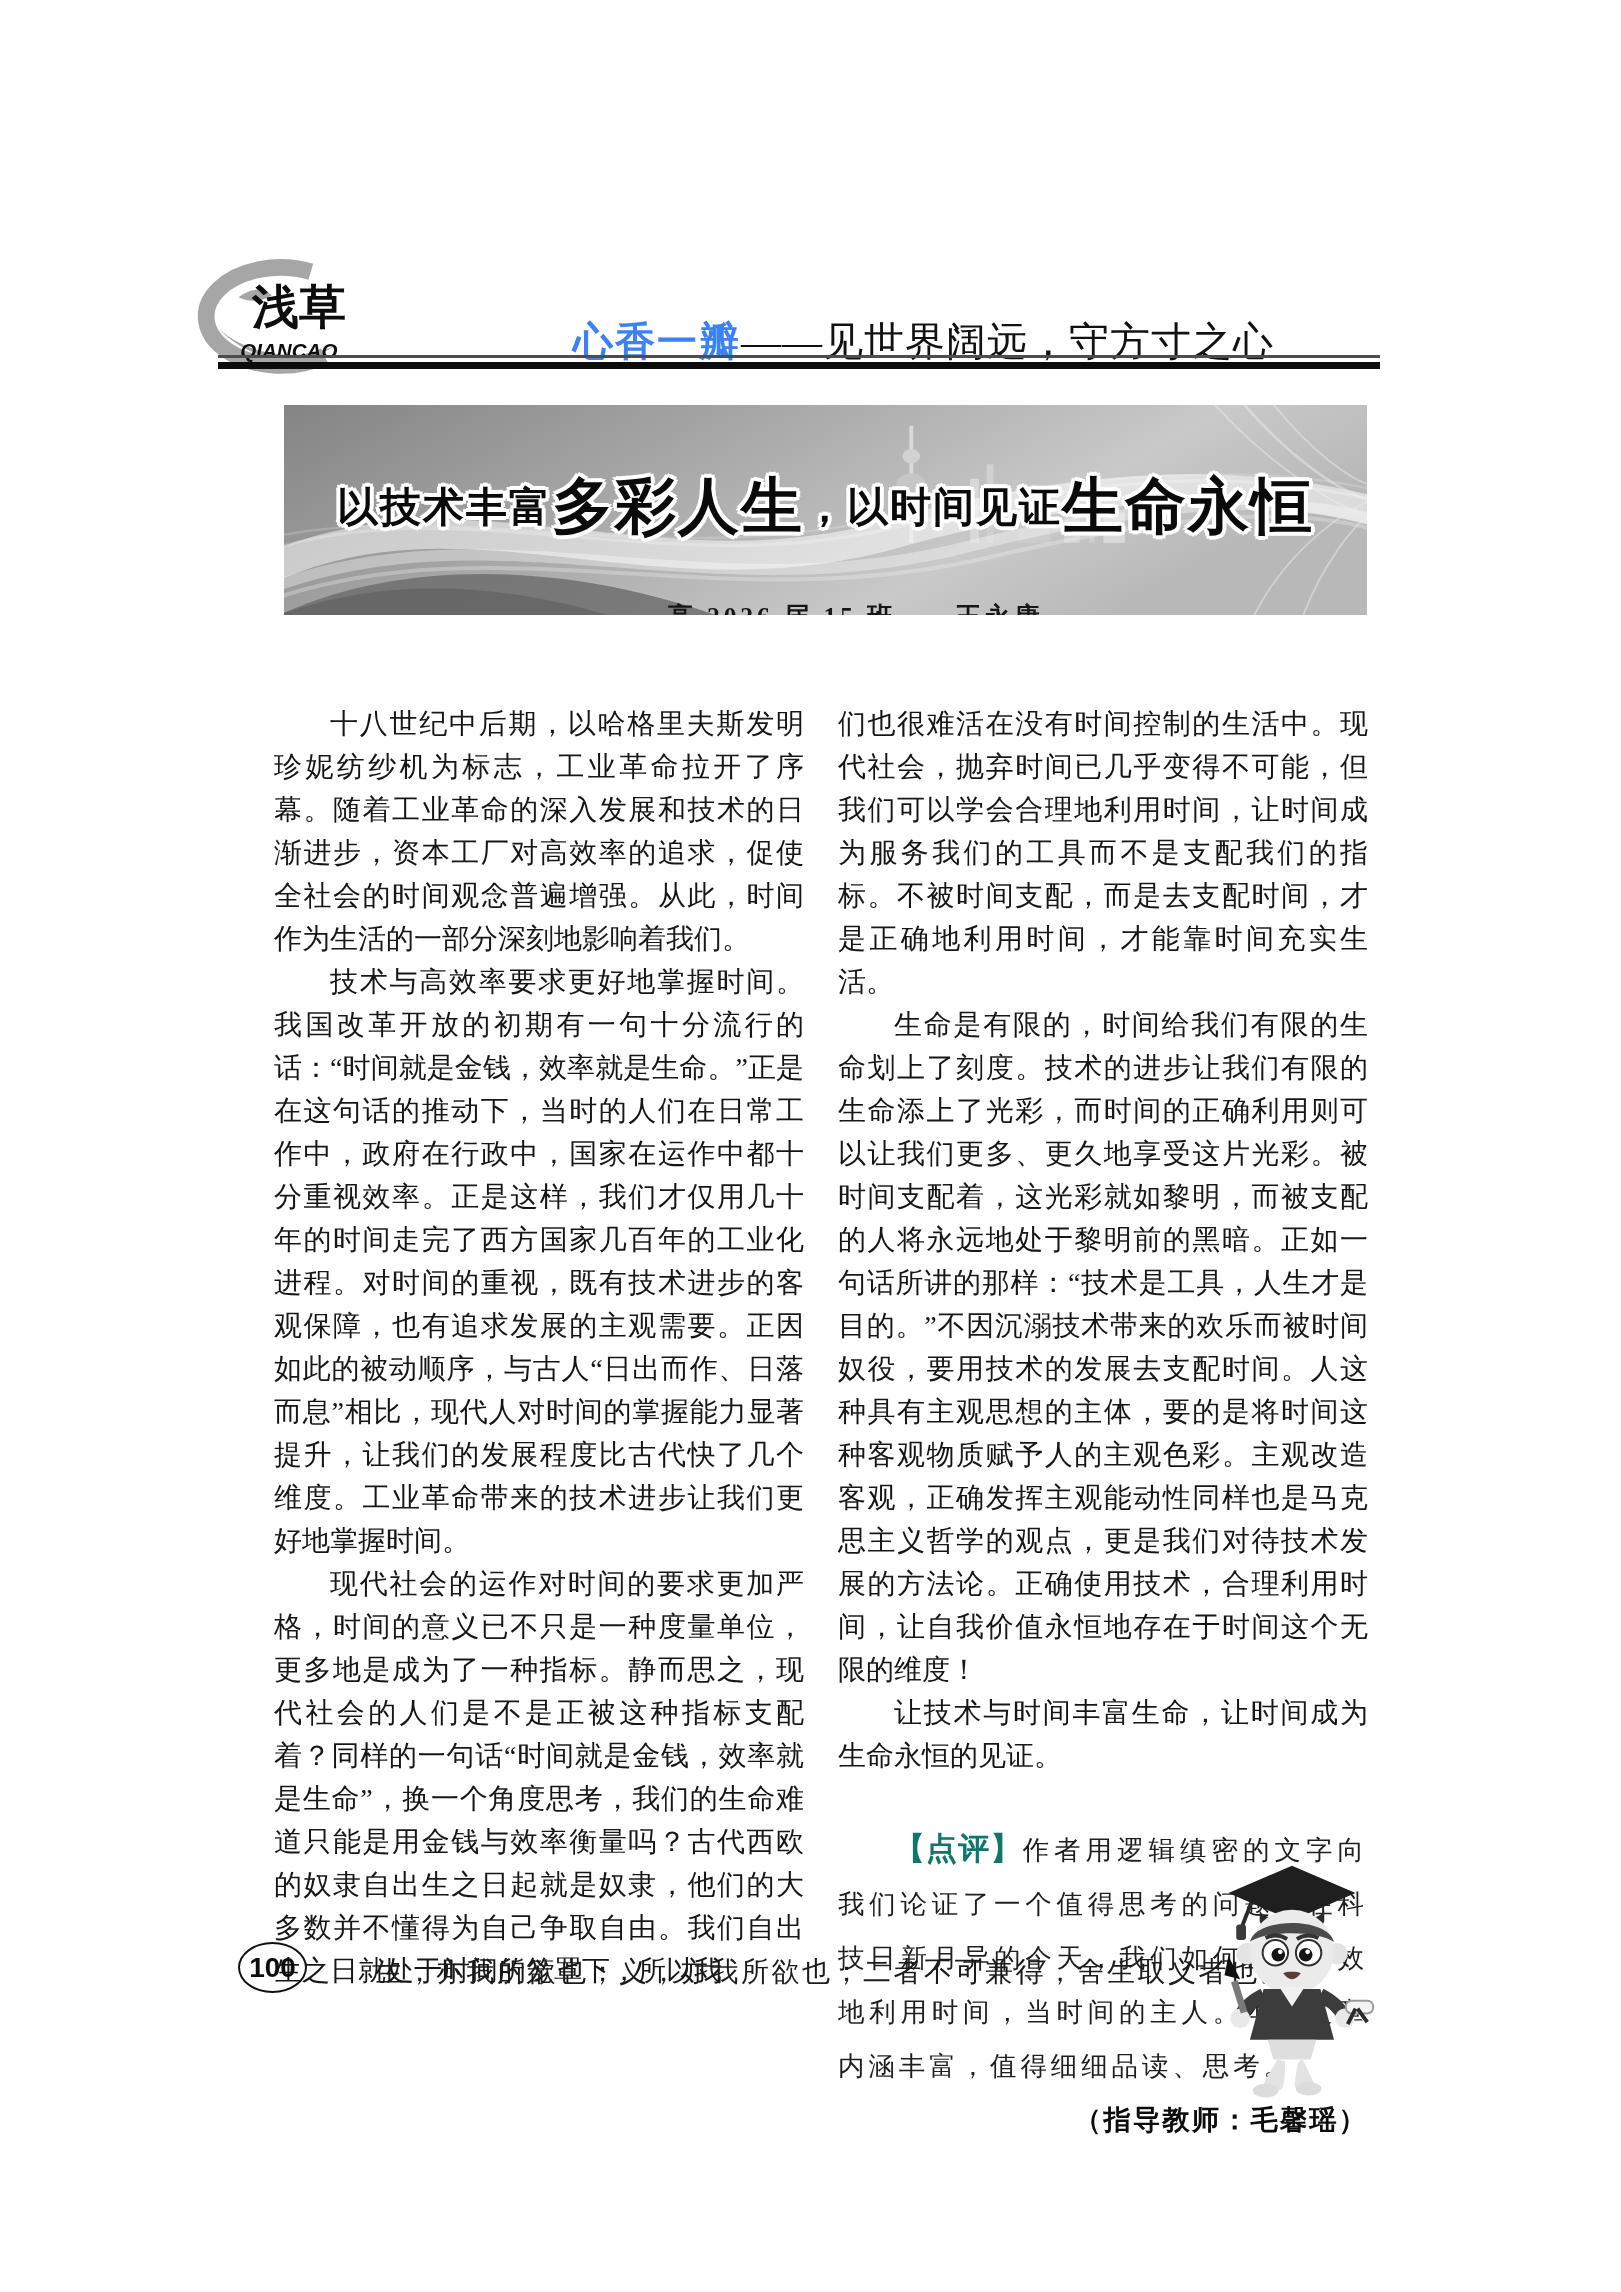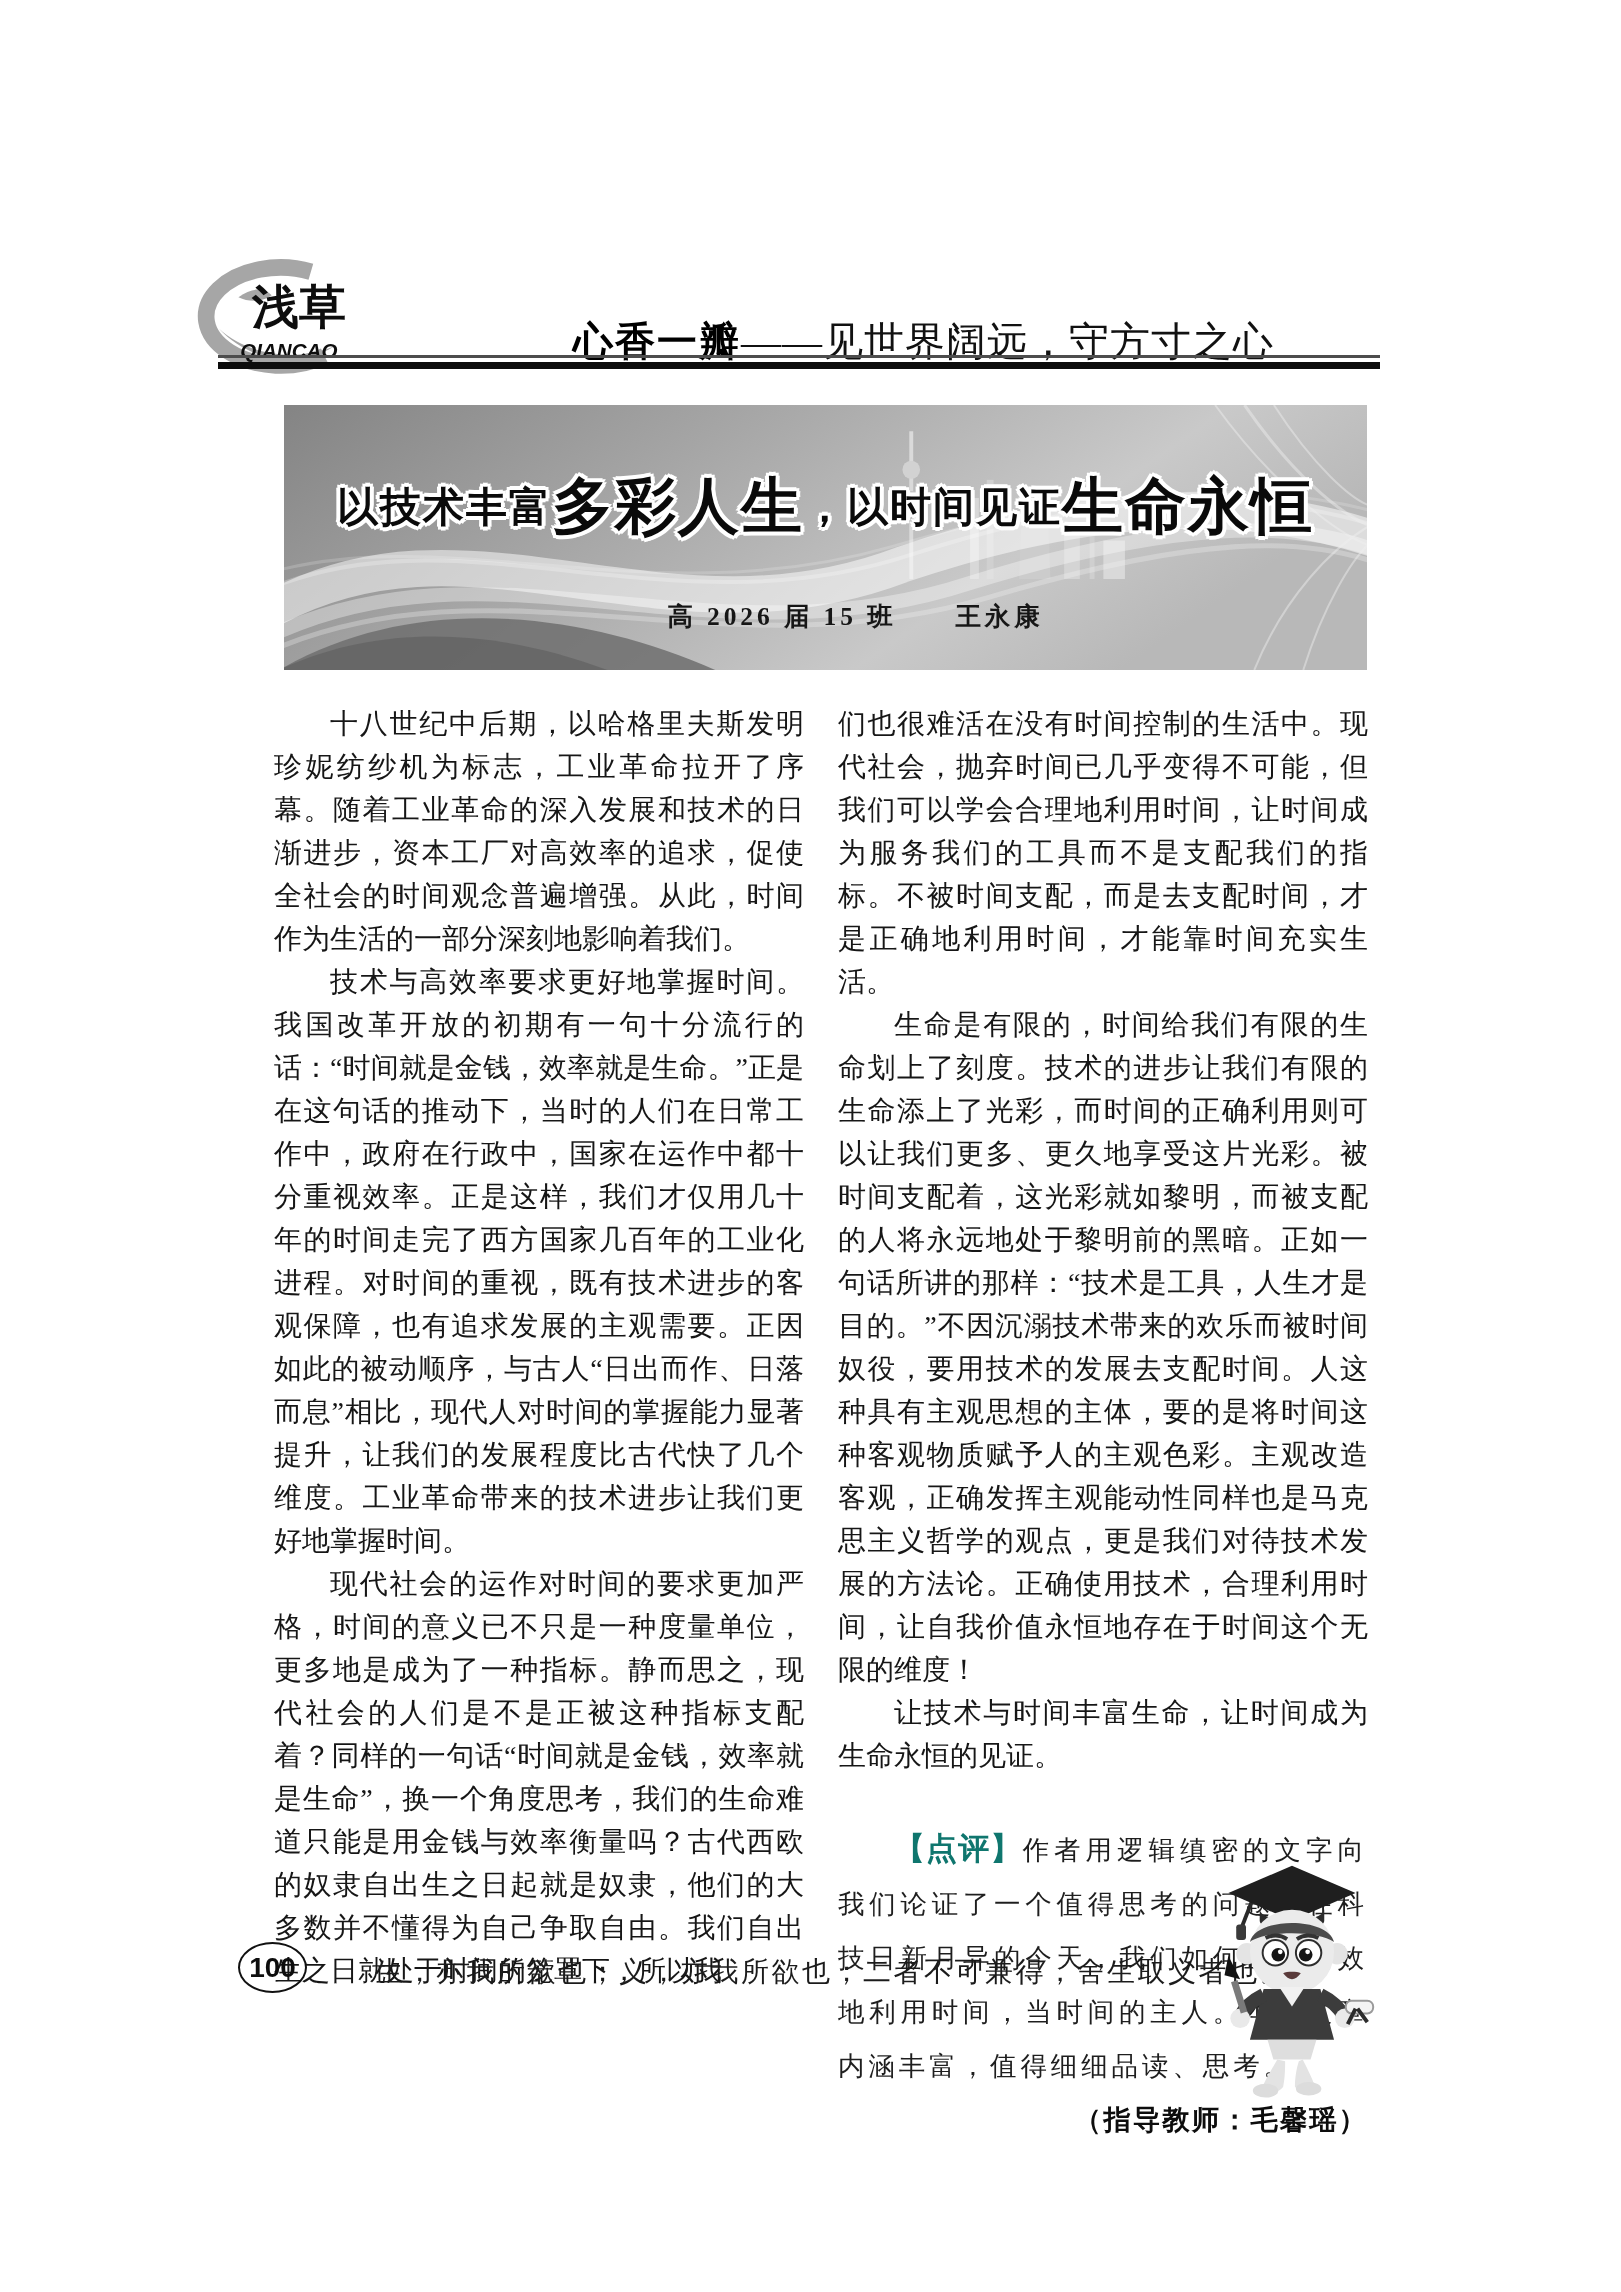--- a/index.html
+++ b/index.html
@@ -12,31 +12,31 @@
     color:#1a1a1a;
   }
   
   .logo{position:absolute;left:162px;top:258px;width:240px;height:129px;}
   .masthead-title{
     position:absolute;left:573px;top:314px;
     display:flex;align-items:baseline;white-space:nowrap;
   }
   .masthead-title .main{
     font-family:"Liberation Sans","DejaVu Sans",sans-serif;
-    font-weight:bold;font-size:40px;letter-spacing:2px;color:#000000;
+    font-weight:bold;font-size:40px;letter-spacing:2px;color:#3b82f6;
   }
   .masthead-title .sub{
     font-size:40px;letter-spacing:1px;color:#111;
   }
   .rule{position:absolute;left:218px;top:355px;width:1162px;}
   .rule .thin{height:2.9px;background:#4d4d4d;}
   .rule .thick{height:6.9px;background:#0c0c0c;margin-top:3.9px;}
 
   
-  .banner{position:absolute;left:284px;top:405px;width:1083px;height:265px;overflow:hidden;}
+  .banner{position:absolute;left:284px;top:405px;width:1083px;height:210px;overflow:hidden;}
   .banner svg{position:absolute;left:0;top:0;width:100%;height:100%;}
   .banner-title{
     position:absolute;left:0;top:61px;width:100%;
     text-align:center;white-space:nowrap;
     font-family:"Liberation Sans","DejaVu Sans",sans-serif;
     font-weight:900;color:#0a0a0a;
     text-shadow:-2.9px -2.9px 0 #fff,2.9px -2.9px 0 #fff,-2.9px 2.9px 0 #fff,2.9px 2.9px 0 #fff,
                 -3.9px 0 0 #fff,3.9px 0 0 #fff,0 -3.9px 0 #fff,0 3.9px 0 #fff;
   }
   .banner-title .t-med{font-size:41px;letter-spacing:2px;vertical-align:5.9px;}

